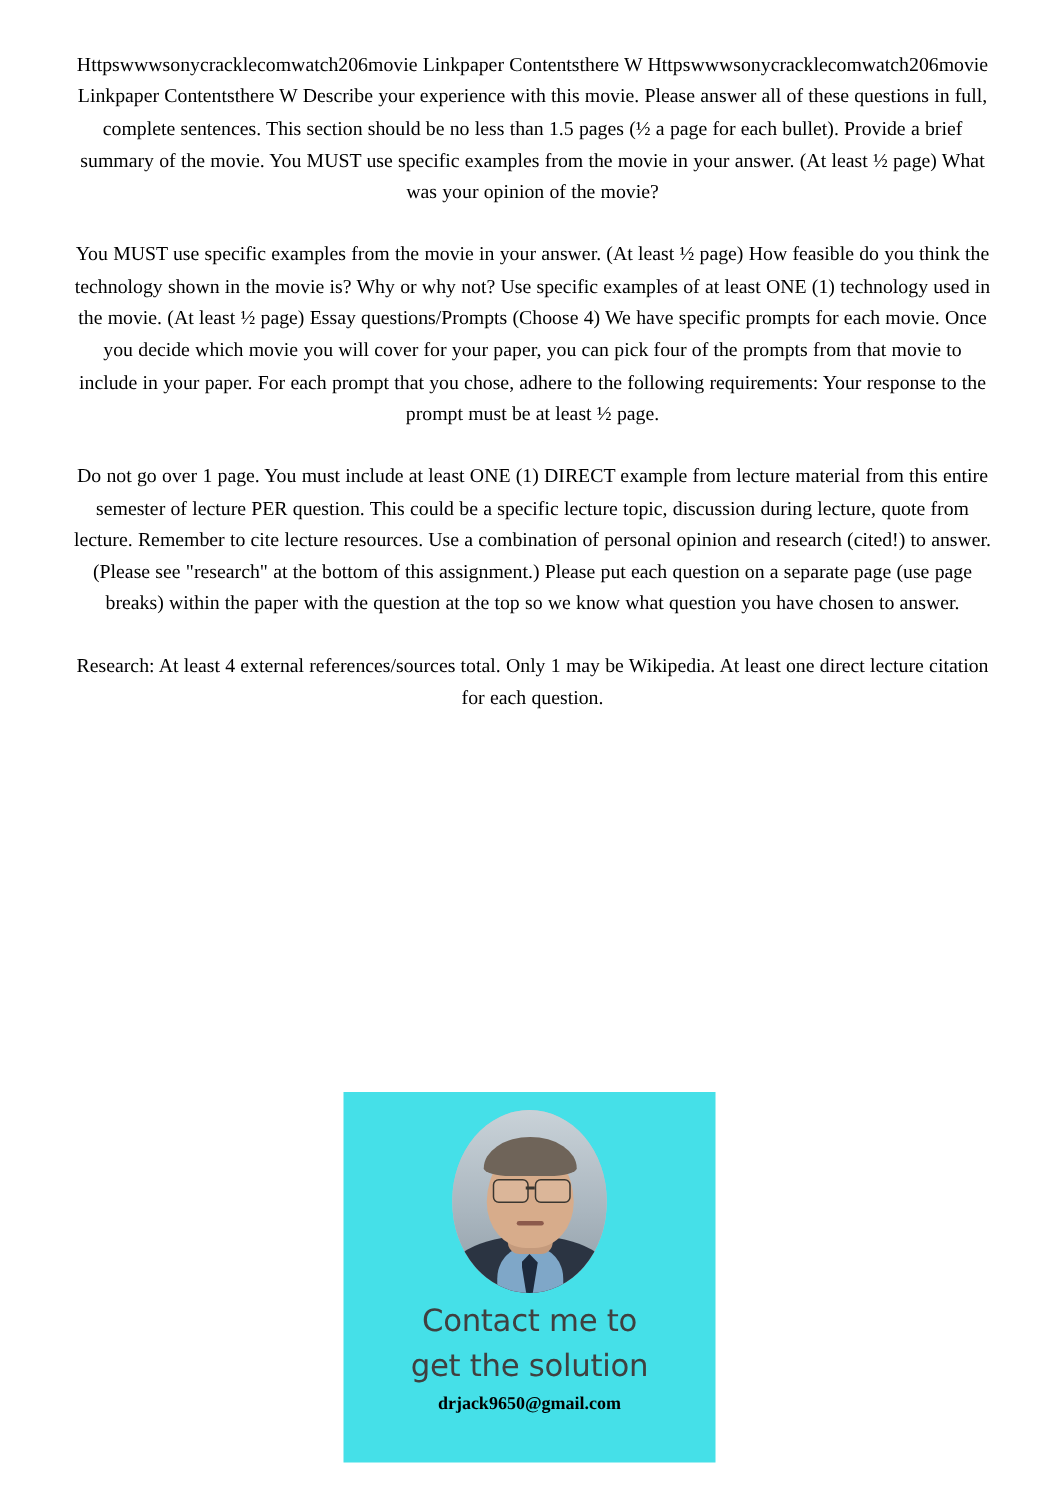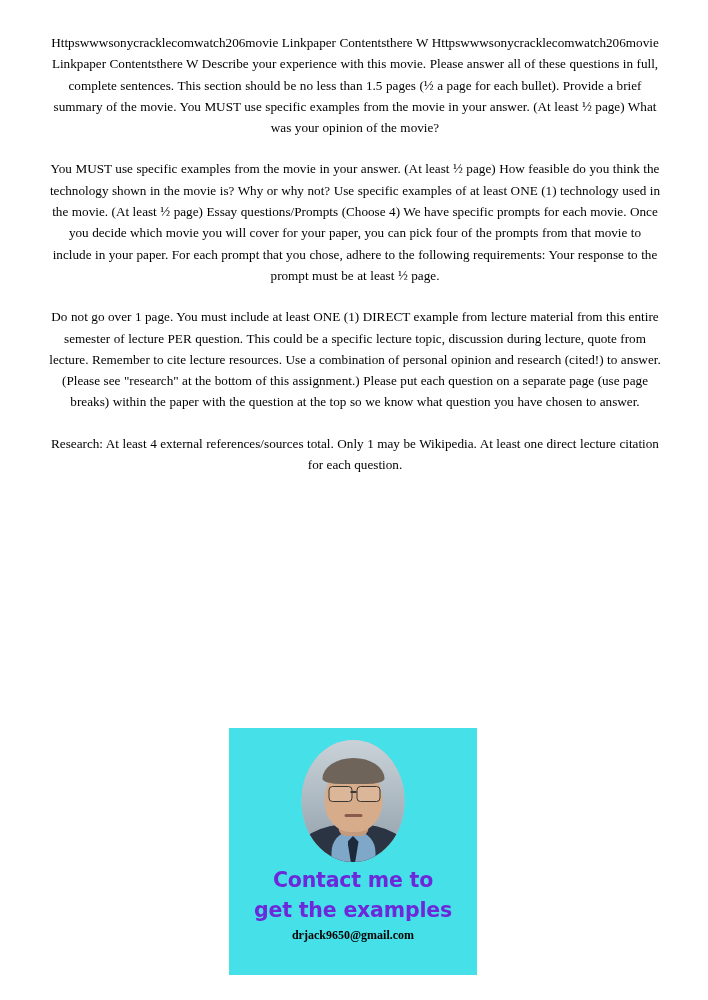--- a/index.html
+++ b/index.html
@@ -154,22 +154,22 @@
     top: 74px;
     width: 18px;
     height: 3px;
     background: #8c5a4c;
     border-radius: 3px;
   }
 
   .promo-line {
     text-align: center;
     font-family: "DejaVu Sans", sans-serif;
-    font-weight: bold;
-    color: #6d28d9;
+    font-weight: normal;
+    color: #404040;
     letter-spacing: -0.2px;
   }
   .promo-l1 {
     position: absolute;
     left: 0; right: 0;
     top: 140px;
     font-size: 20.5px;
   }
   .promo-l2 {
     position: absolute;
@@ -208,17 +208,17 @@
       <div class="ph-tie"></div>
       <div class="ph-neck"></div>
       <div class="ph-face"></div>
       <div class="ph-hair"></div>
       <div class="ph-glass l"></div>
       <div class="ph-glass r"></div>
       <div class="ph-bridge"></div>
       <div class="ph-mouth"></div>
     </div>
     <div class="promo-line promo-l1">Contact me to</div>
-    <div class="promo-line promo-l2">get the examples</div>
+    <div class="promo-line promo-l2">get the solution</div>
     <div class="promo-email">drjack9650@gmail.com</div>
   </div>
 
 </div>
 
 </body></html>

